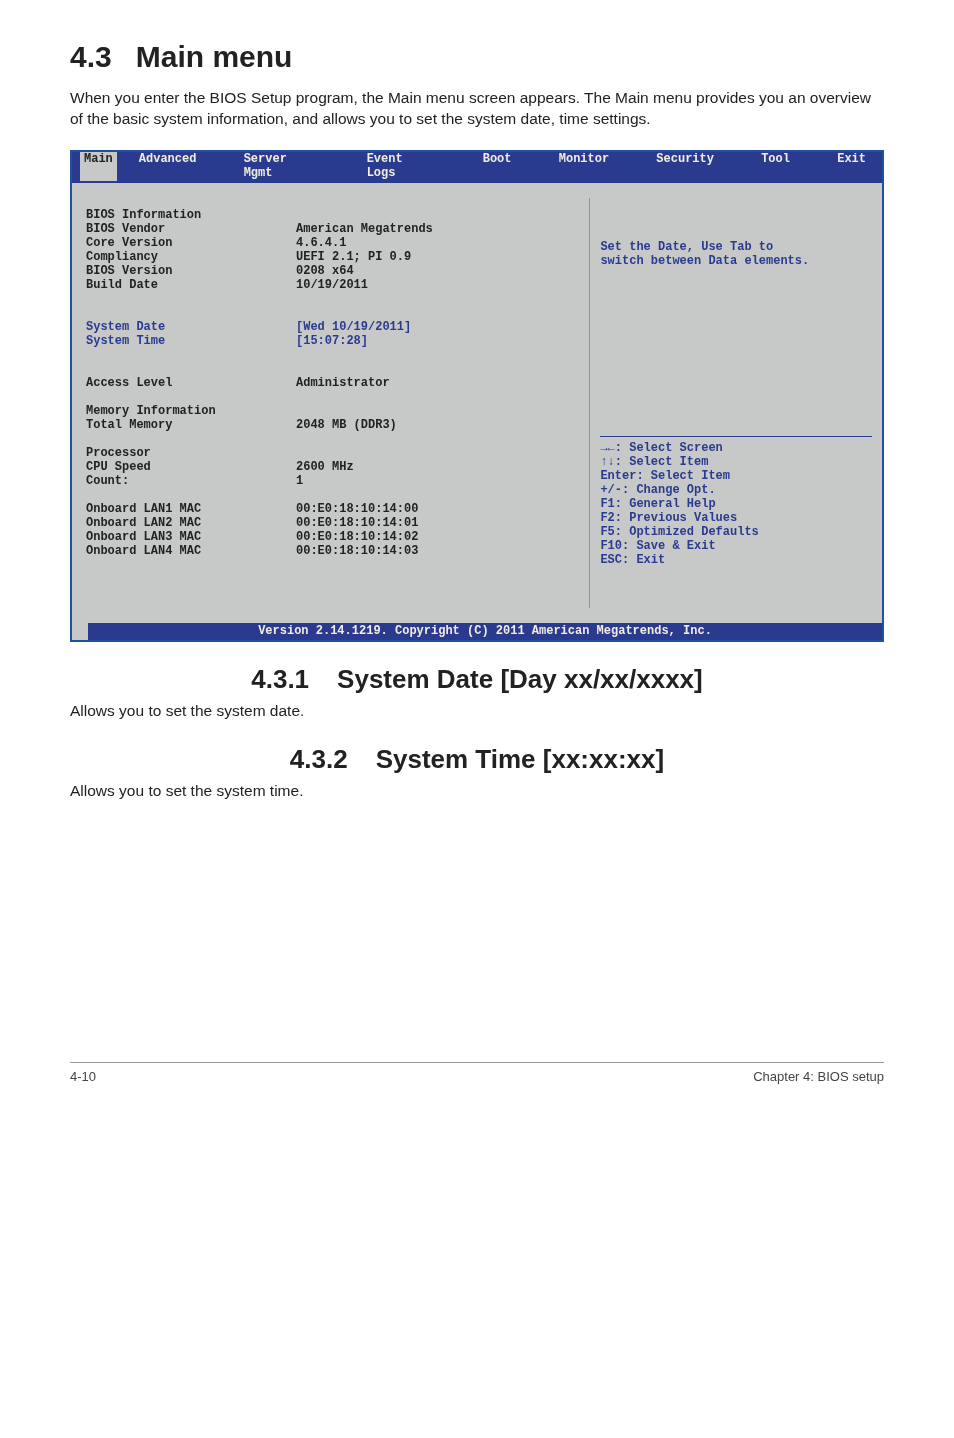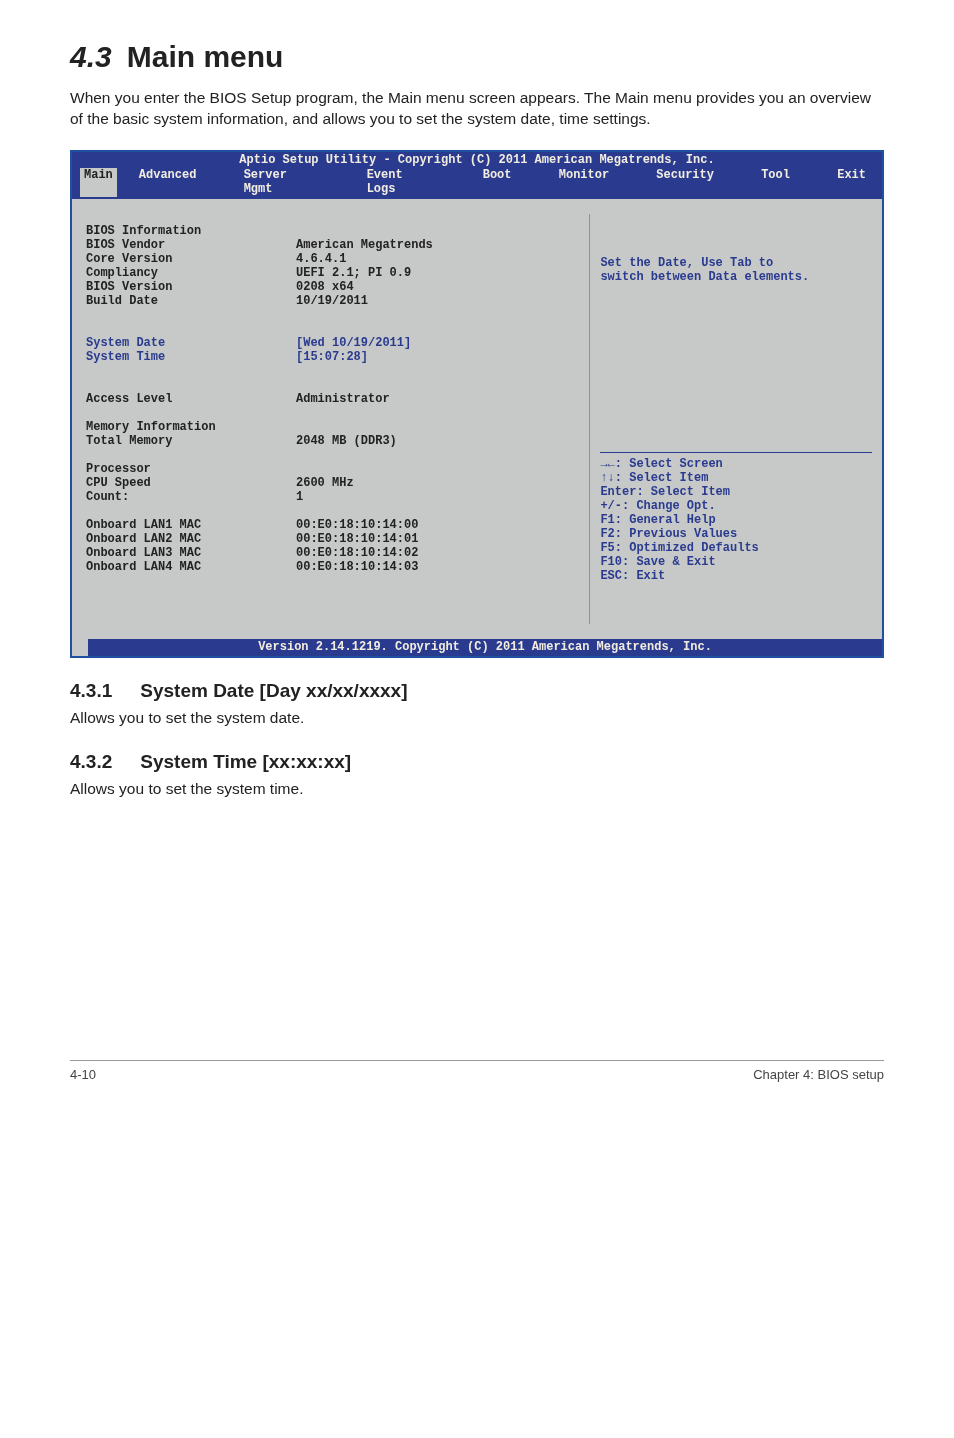--- a/index.html
+++ b/index.html
@@ -9,21 +9,21 @@
     font-family: Arial, Helvetica, sans-serif;
     background: #fff;
     color: #222;
     width: 954px;
   }
   h1.section-title {
     font-size: 30px;
     font-weight: bold;
     margin: 0 0 14px 0;
   }
-  h1.section-title .num { margin-right: 15px; font-style: italic; }
+  h1.section-title .num { margin-right: 24px; }
   p.intro {
     font-size: 15.5px;
     line-height: 1.35;
     margin: 8px 0 20px 0;
   }
   .bios-screen {
     border: 2px solid #2050a0;
     background: #c7c9c8;
     font-family: "Courier New", Courier, monospace;
     font-weight: bold;
@@ -80,23 +80,24 @@
   .bios-copyright {
     background: #2a3b8f;
     color: #f2ede0;
     text-align: center;
     padding: 1px 6px;
     line-height: 1.3;
     margin-left: 16px;
   }
 
   h2.subsection {
-    font-size: 19px;
+    font-size: 26px;
     font-weight: bold;
     margin: 22px 0 6px 0;
+    text-align: center;
   }
   h2.subsection .snum { margin-right: 28px; }
   p.sub-desc {
     font-size: 15.5px;
     margin: 0 0 14px 0;
     line-height: 1.35;
   }
 
   .page-footer {
     display:flex;
@@ -112,21 +113,20 @@
 </head>
 <body>
 
 <h1 class="section-title">
   <span class="num">4.3</span><span>Main menu</span>
 </h1>
 
 <p class="intro">When you enter the BIOS Setup program, the Main menu screen appears. The Main menu provides you an overview of the basic system information, and allows you to set the system date, time settings.</p>
 
 <div class="bios-screen">
-  <div class="bios-titlebar">Aptio Setup Utility - Copyright (C) 2011 American Megatrends, Inc.</div>
   <div class="bios-menubar">
     <span class="tab">Main</span>
     <span class="menu-item">Advanced</span>&nbsp;
     <span class="menu-item">Server Mgmt</span>&nbsp;
     <span class="menu-item">Event Logs</span>&nbsp;
     <span class="menu-item">Boot</span>&nbsp;
     <span class="menu-item">Monitor</span>&nbsp;
     <span class="menu-item">Security</span>&nbsp;
     <span class="menu-item">Tool</span>&nbsp;
     <span class="menu-item">Exit</span>

